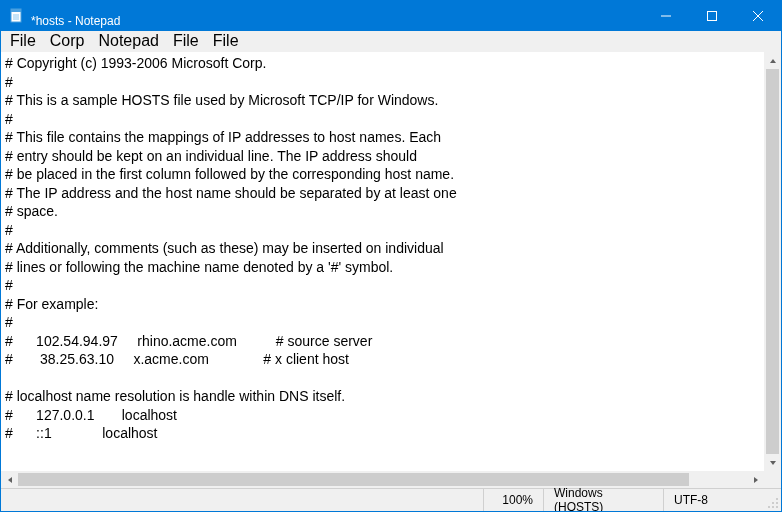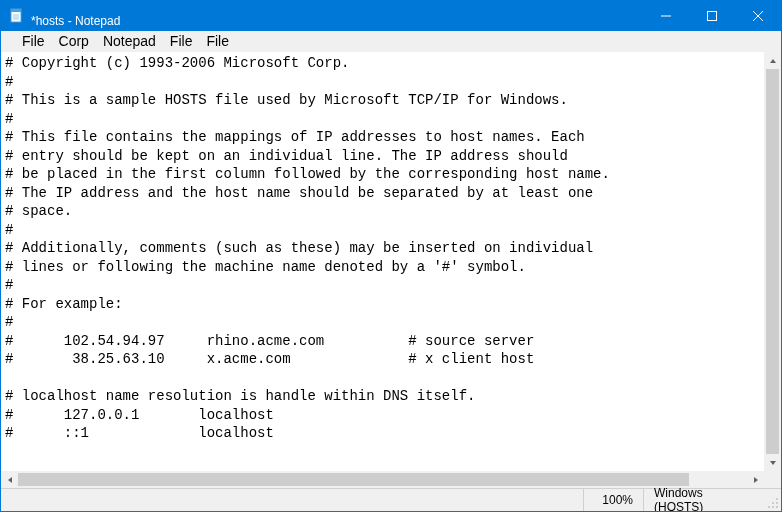--- a/index.html
+++ b/index.html
@@ -44,39 +44,39 @@
       display: flex;
       align-items: center;
       justify-content: center;
       color: #fff;
       font-family: "Segoe UI", sans-serif;
     }
     .menubar {
       height: 20px;
       background: #f0f0f0;
       display: flex;
-      align-items: center;
-      padding: 0 14px;
-      font-size: 14px;
+      align-items: flex-end;
+      padding: 0 2px;
+      font-size: 16px;
       border-bottom: 0;
     }
     .menu-item {
       padding: 1px 7px;
       cursor: default;
     }
     .editor-wrap {
       position: relative;
       height: calc(100% - 30px - 20px - 23px);
       border-top: 1px solid #f0f0f0;
     }
     .editor {
       width: calc(100% - 17px);
       height: calc(100% - 17px);
       padding: 2px 4px;
-      font-family: Liberation Mono, monospace;
+      font-family: Liberation Sans, sans-serif;
       font-size: 14px;
       line-height: 18.5px;
       white-space: pre;
       overflow: hidden;
       outline: none;
       border: none;
       resize: none;
       color: #000;
     }
     .scrollbar-v {
@@ -252,20 +252,21 @@
         </svg>
     </div>
   </div>
   <div class="scroll-corner"></div>
 </div>
 
 <div class="statusbar">
   <div class="status-spacer"></div>
   <div class="status-cell zoom">100%</div>
   <div class="status-cell eol">Windows (HOSTS)</div>
+  <div class="status-cell enc">UTF-8</div>
   <div class="status-grip">
     <svg width="16" height="16" style="position:absolute;right:1px;bottom:1px">
       <circle cx="13" cy="5" r="0.8" fill="#a0a0a0"></circle>
       <circle cx="9" cy="9" r="0.8" fill="#a0a0a0"></circle>
       <circle cx="13" cy="9" r="0.8" fill="#a0a0a0"></circle>
       <circle cx="5" cy="13" r="0.8" fill="#a0a0a0"></circle>
       <circle cx="9" cy="13" r="0.8" fill="#a0a0a0"></circle>
       <circle cx="13" cy="13" r="0.8" fill="#a0a0a0"></circle>
     </svg>
   </div>

